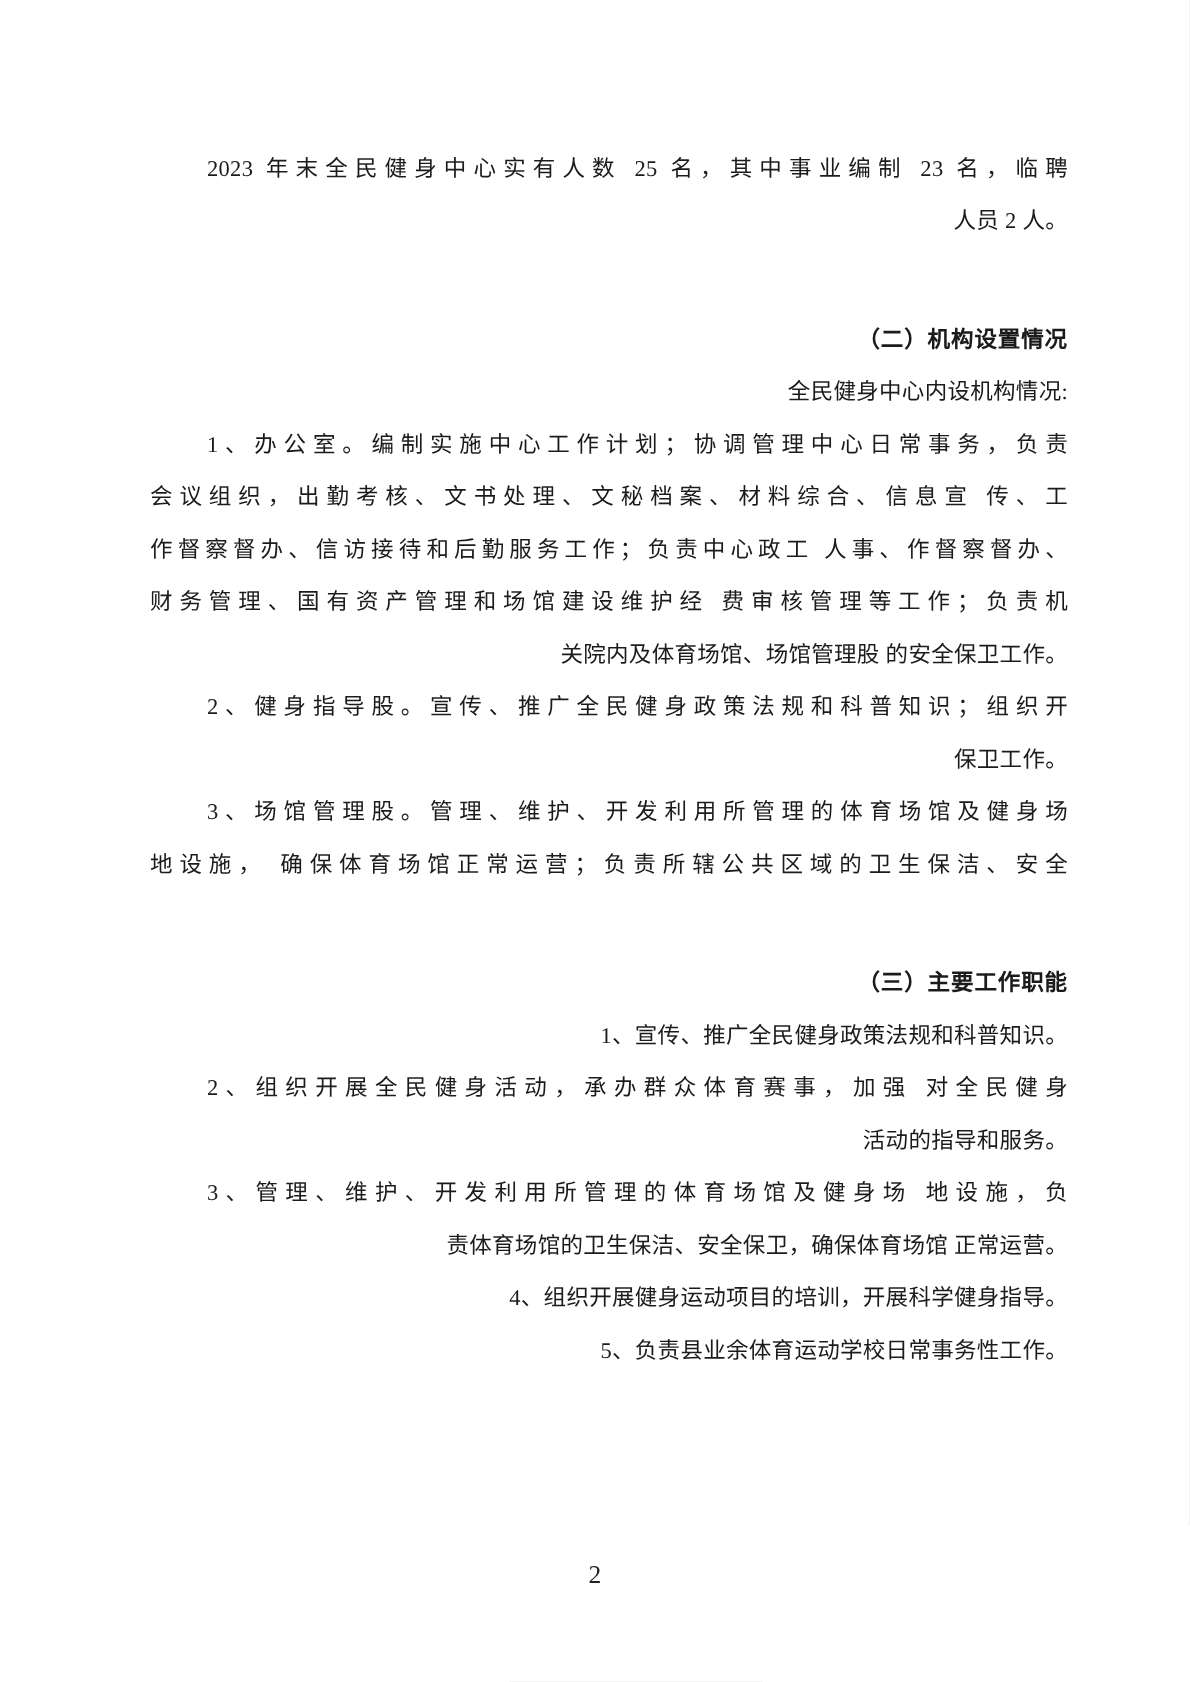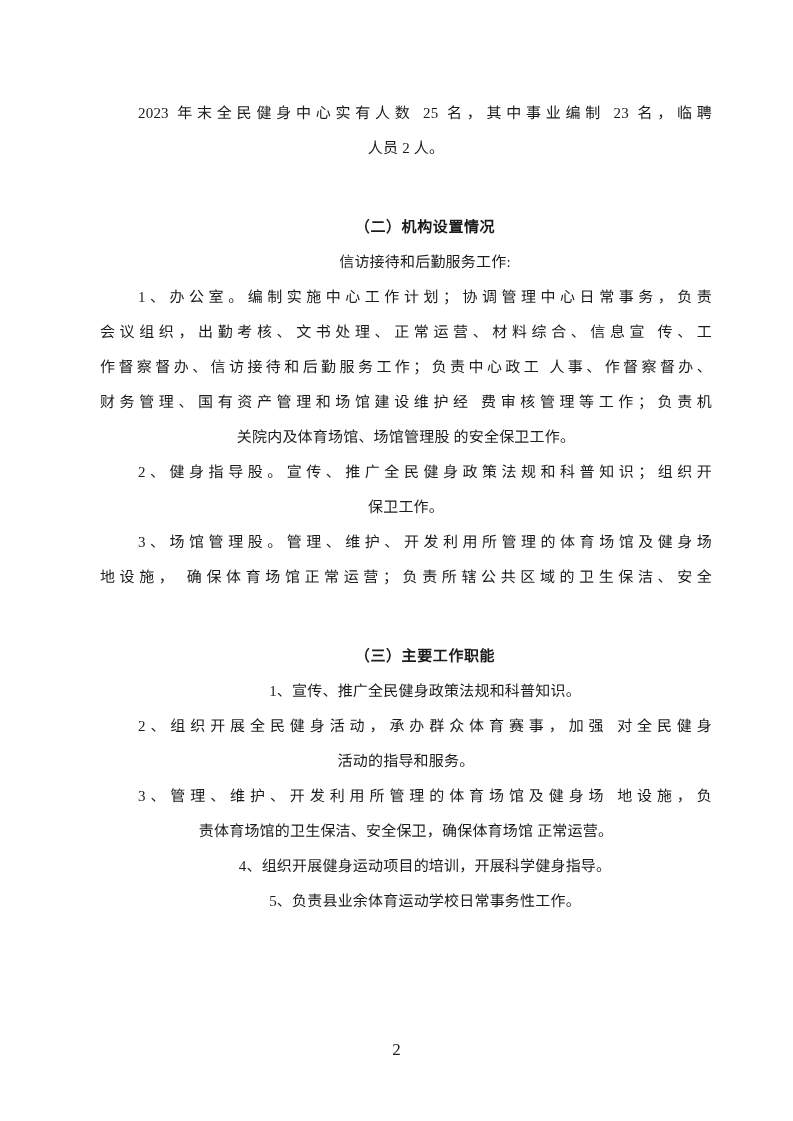--- a/index.html
+++ b/index.html
@@ -22,21 +22,21 @@
     left: 100px;
     top: 96px;
     width: 612px;
     font-size: 15px;
   }
   .block { margin: 0; padding: 0; }
   .line {
     height: 35px;
     line-height: 35px;
     white-space: normal;
-    text-align: center;
+    text-align: right;
     letter-spacing: 0.2px;
   }
   
   .line.fill {
     text-align: justify;
     text-align-last: justify;
   }
   
   .line.first {
     text-indent: 38px;
@@ -62,25 +62,25 @@
 <div class="page">
   <div class="content" id="doc-content">
       <div class="block body">
         <div class="line first fill">2023 年末全民健身中心实有人数 25 名，其中事业编制 23 名，临聘</div>
         <div class="line">人员 2 人。</div>
       </div>
       <div class="block heading">
         <div class="line first">（二）机构设置情况</div>
       </div>
       <div class="block body">
-        <div class="line first">信访接待和后勤服务工作:</div>
+        <div class="line first">全民健身中心内设机构情况:</div>
       </div>
       <div class="block body">
         <div class="line first fill">1、办公室。编制实施中心工作计划；协调管理中心日常事务，负责</div>
-        <div class="line fill">会议组织，出勤考核、文书处理、正常运营、材料综合、信息宣 传、工</div>
+        <div class="line fill">会议组织，出勤考核、文书处理、文秘档案、材料综合、信息宣 传、工</div>
         <div class="line fill">作督察督办、信访接待和后勤服务工作；负责中心政工 人事、作督察督办、</div>
         <div class="line fill">财务管理、国有资产管理和场馆建设维护经 费审核管理等工作；负责机</div>
         <div class="line">关院内及体育场馆、场馆管理股 的安全保卫工作。</div>
       </div>
       <div class="block body">
         <div class="line first fill">2、健身指导股。宣传、推广全民健身政策法规和科普知识；组织开</div>
         <div class="line">保卫工作。</div>
       </div>
       <div class="block body">
         <div class="line first fill">3、场馆管理股。管理、维护、开发利用所管理的体育场馆及健身场</div>

